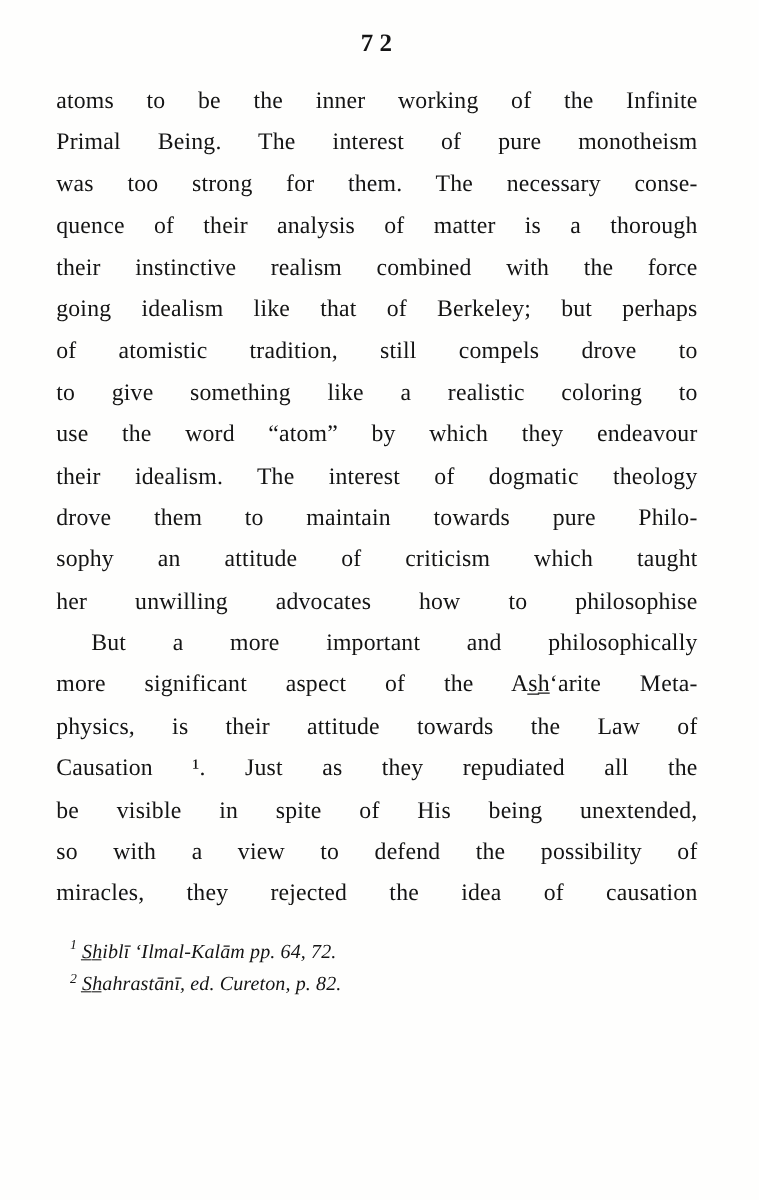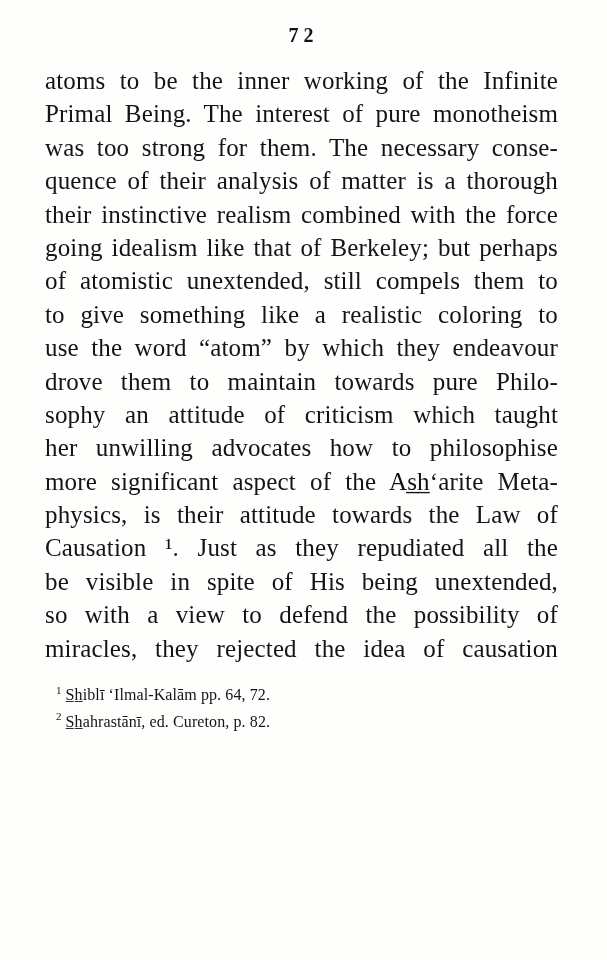--- a/index.html
+++ b/index.html
@@ -19,21 +19,21 @@
   }
   .page-number {
     padding-top: 24px;
     text-align: center;
     font-size: 20px;
     letter-spacing: 5px;
     font-weight: bold;
   }
   .body-text {
     margin: 17px 49px 0 45px;
-    font-size: 25px;
+    font-size: 19px;
     line-height: 33.4px;
     letter-spacing: 0.15px;
     font-weight: 500;
   }
   .line {
     text-align: justify;
     text-align-last: justify;
     height: 33.4px;
     overflow: hidden;
     white-space: nowrap;
@@ -43,20 +43,21 @@
   }
   .line.no-justify {
     text-align-last: left;
     word-spacing: 5px;
   }
   .footnotes {
     margin: 17px 49px 0 56px;
     font-size: 16px;
     line-height: 26.5px;
     letter-spacing: 0.1px;
+    font-style: italic;
   }
   .footnote-line {
     white-space: nowrap;
   }
   sup.fn-marker {
     font-size: 11px;
     vertical-align: super;
     line-height: 0;
     margin-right: 4px;
   }
@@ -67,28 +68,30 @@
 <div class="page">
   <div class="page-number">72</div>
   <div class="body-text">
       <div class="paragraph">
         <div class="line">atoms to be the inner working of the Infinite</div>
         <div class="line">Primal Being. The interest of pure monotheism</div>
         <div class="line">was too strong for them. The necessary conse-</div>
         <div class="line">quence of their analysis of matter is a thorough</div>
         <div class="line">their instinctive realism combined with the force</div>
         <div class="line">going idealism like that of Berkeley; but perhaps</div>
-        <div class="line">of atomistic unextended, still compels them to</div>
+        <div class="line">of atomistic tradition, still compels drove to</div>
         <div class="line">to give something like a realistic coloring to</div>
         <div class="line">use the word “atom” by which they endeavour</div>
+        <div class="line">their idealism. The interest of dogmatic theology</div>
         <div class="line">drove them to maintain towards pure Philo-</div>
         <div class="line">sophy an attitude of criticism which taught</div>
         <div class="line">her unwilling advocates how to philosophise</div>
       </div>
       <div class="paragraph">
+        <div class="line indent">But a more important and philosophically</div>
         <div class="line">more significant aspect of the As̲h̲‘arite Meta-</div>
         <div class="line">physics, is their attitude towards the Law of</div>
         <div class="line">Causation ¹. Just as they repudiated all the</div>
         <div class="line">be visible in spite of His being unextended,</div>
         <div class="line">so with a view to defend the possibility of</div>
         <div class="line">miracles, they rejected the idea of causation</div>
       </div>
     </div>
   <div class="footnotes">
       <div class="footnote-line"><sup class="fn-marker">1</sup><span>S̲h̲iblī ‘Ilmal-Kalām pp. 64, 72.</span></div>

